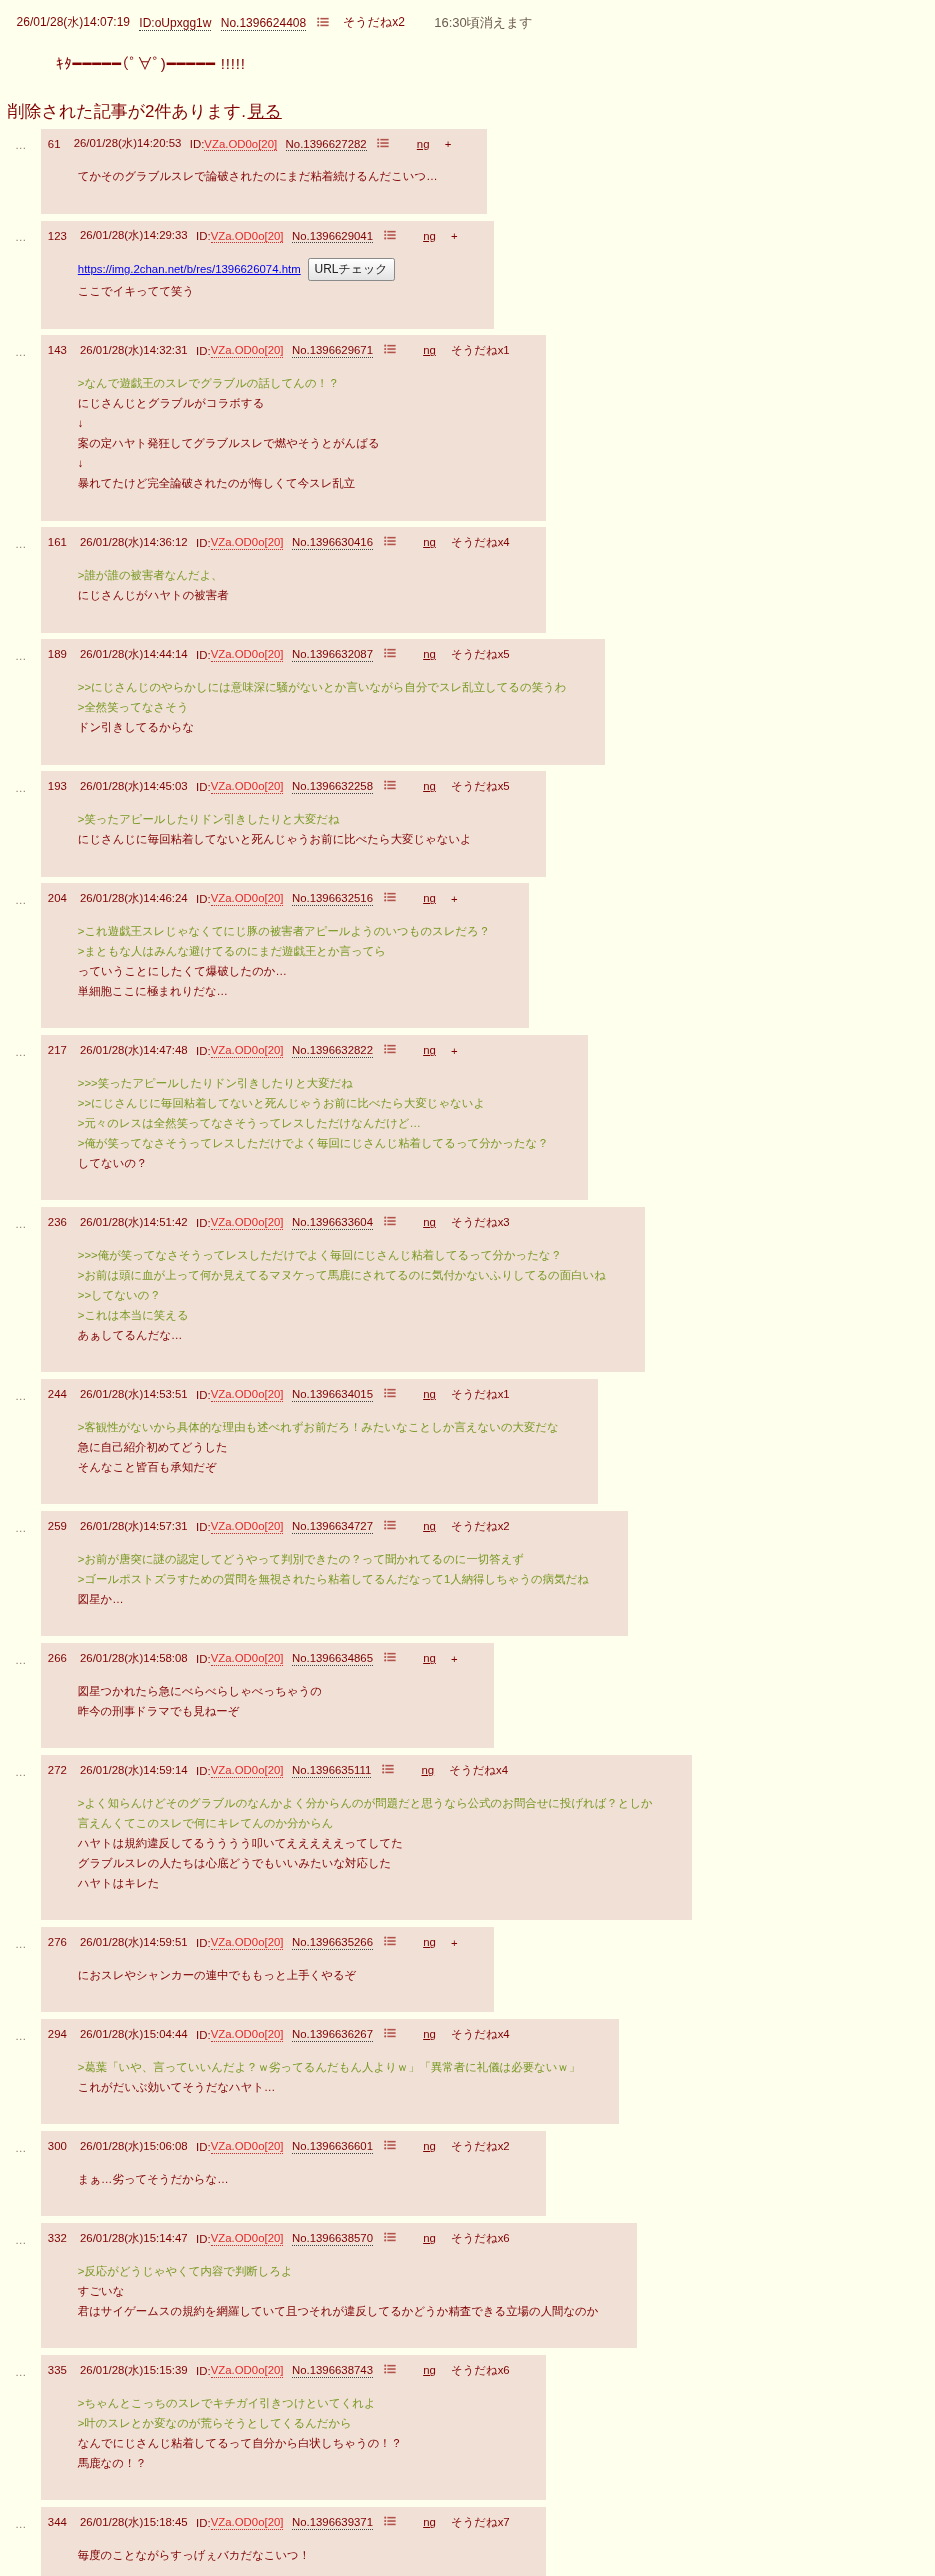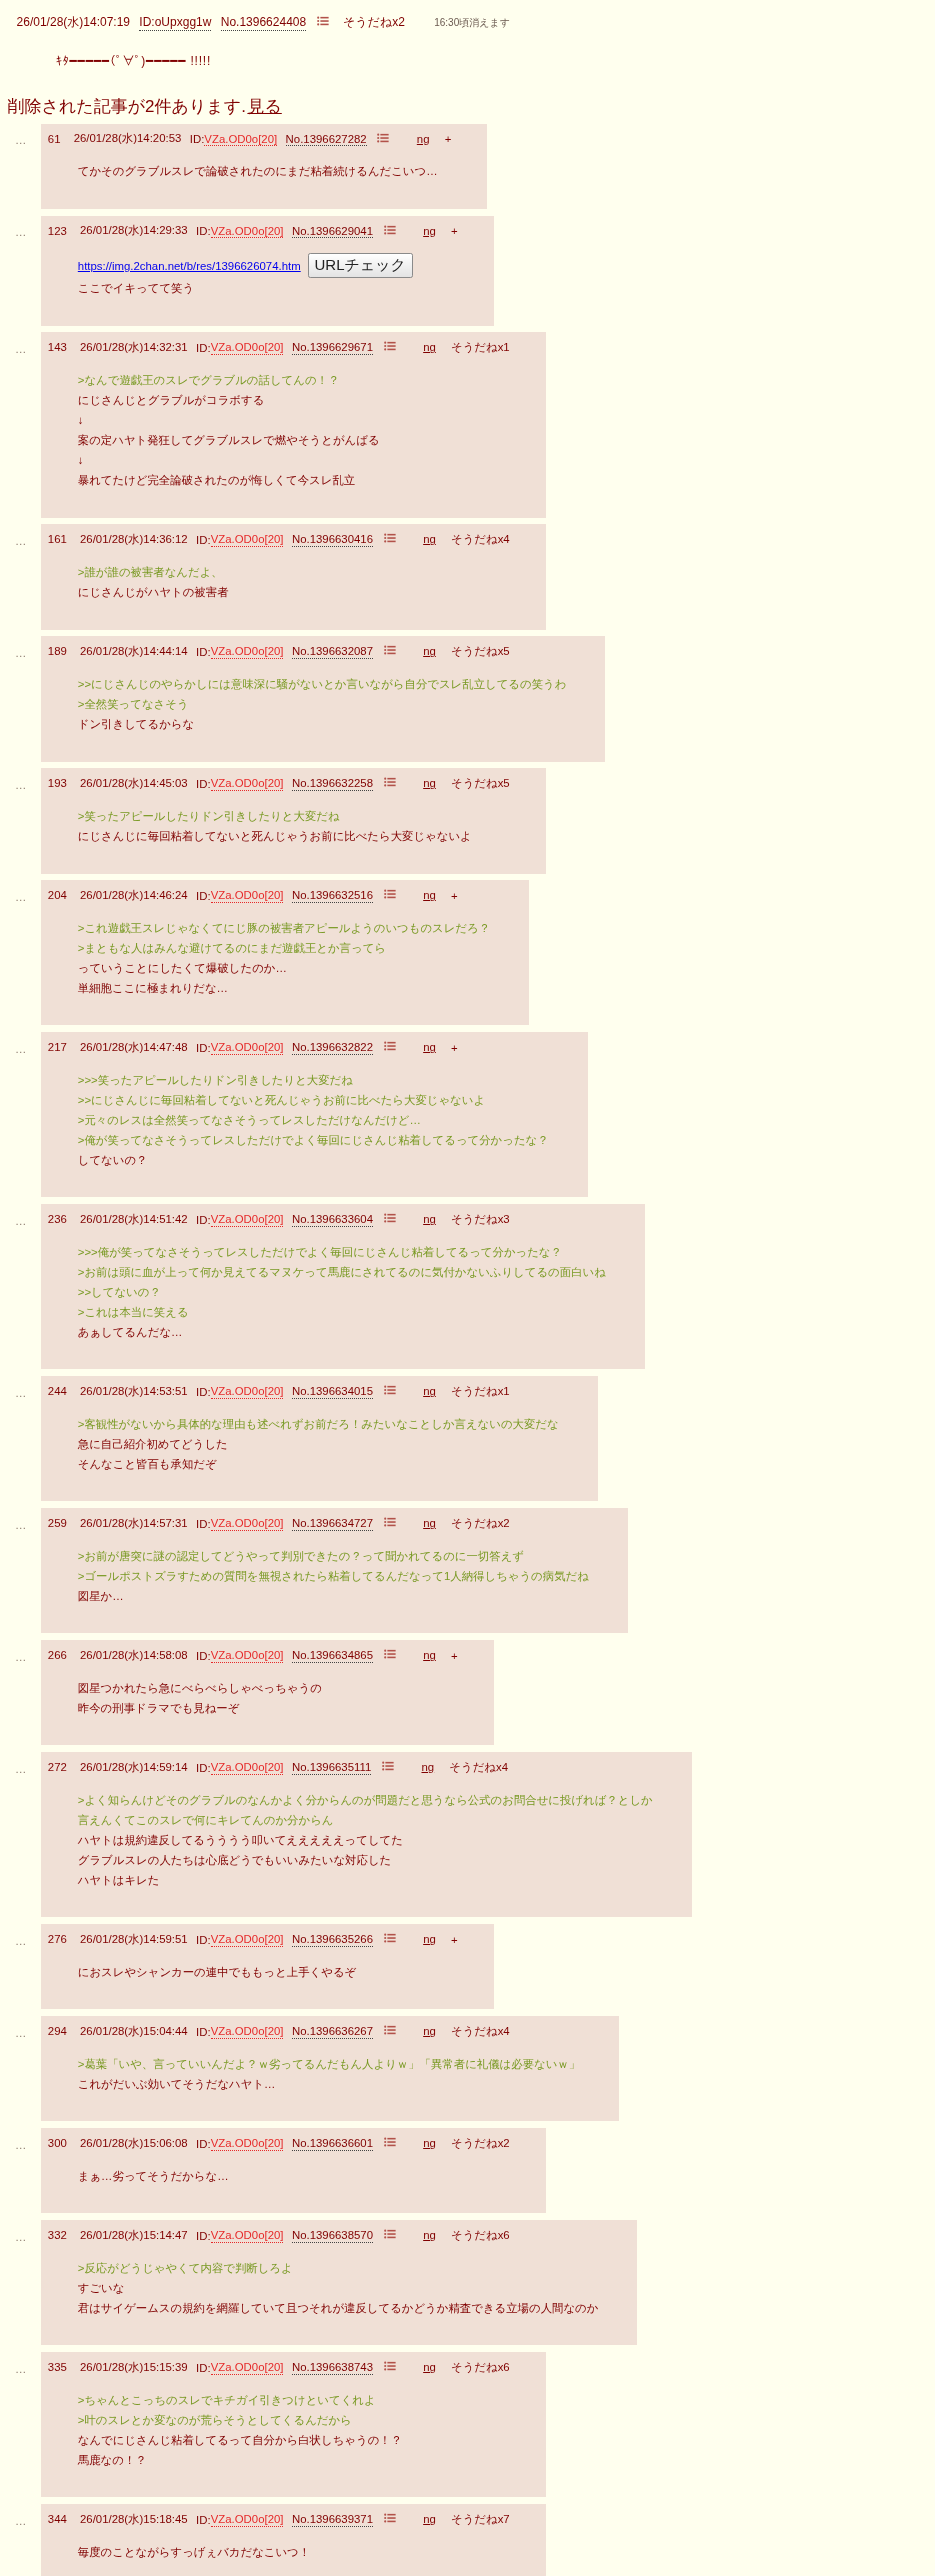--- a/index.html
+++ b/index.html
@@ -14,22 +14,22 @@
   }
   a { cursor:pointer; }
 
   
   .op-header { margin:6px 0 0 10.6px; font-size:12px; white-space:nowrap; }
   .op-header > * { vertical-align:middle; }
   .sp8  { margin-right:6px; }
   .dotted-dark { text-decoration:none; color:#800000; border-bottom:0.8px dotted #444; padding-bottom:0.8px; }
   .menu-icon { display:inline-block; margin:0 10.6px 0 7.6px; }
   .op-sodane { color:#800000; margin-right:26px; }
-  .op-expiry { color:#6b5a50; font-size:10px; }
-  .op-aa { margin:23px 0 0 50px; font-size:12px; color:#800000; letter-spacing:0.8px; }
+  .op-expiry { color:#6b5a50; font-size:13px; }
+  .op-aa { margin:23px 0 0 50px; font-size:15px; color:#800000; letter-spacing:0.8px; }
   .deleted-notice { margin:27px 0 6px 1.5px; font-size:17px; color:#800000; }
   .deleted-notice a { color:#800000; text-decoration:underline; margin-left:1.5px; }
 
   
   .post-row { display:flex; align-items:flex-start; margin:0 0 6.8px 0; }
   .dots { flex:0 0 35px; padding:10.6px 0 0 9px; color:#8d7b6e; font-size:11.4px; letter-spacing:0.8px; }
   .post-box {
     background:#f0e0d6;
     padding:7.6px 36px 7.6px 6.8px;
     width:fit-content;
@@ -44,21 +44,21 @@
   .pno { color:#800000; text-decoration:none; border-bottom:0.8px dotted #444; padding-bottom:0.8px; }
   .nglink { color:#800000; text-decoration:underline; margin:0 12px 0 13.6px; }
   .sodane { color:#800000; }
   blockquote.post-body { margin:15px 3px 20px 30px; line-height:20px; font-size:11.4px; }
   .line.quote   { color:#789922; }
   .line.regular { color:#800000; }
   a.url { color:#0000ee; text-decoration:underline; }
   button.urlcheck {
     margin-left:6.8px;
     font-family:"Liberation Sans","DejaVu Sans",sans-serif;
-    font-size:15px;
+    font-size:12px;
     color:#222;
     background:linear-gradient(#ffffff,#e3e3e3);
     border:0.8px solid #8a8a8a;
     border-radius:2.3px;
     padding:1.5px 6px 2.3px;
     cursor:pointer;
   }
 </style>
 </head>
 <body>

